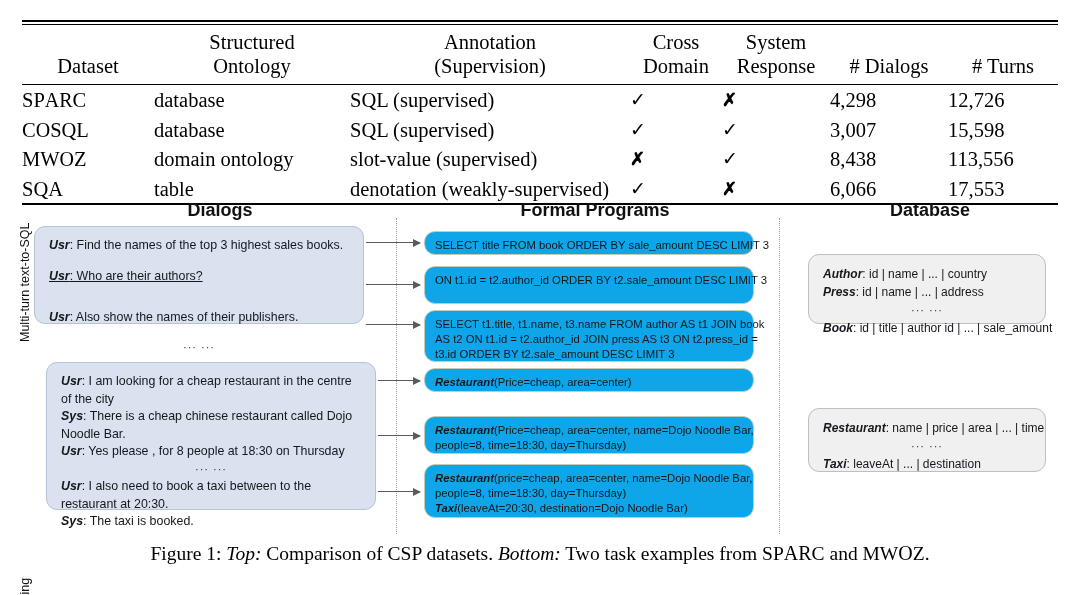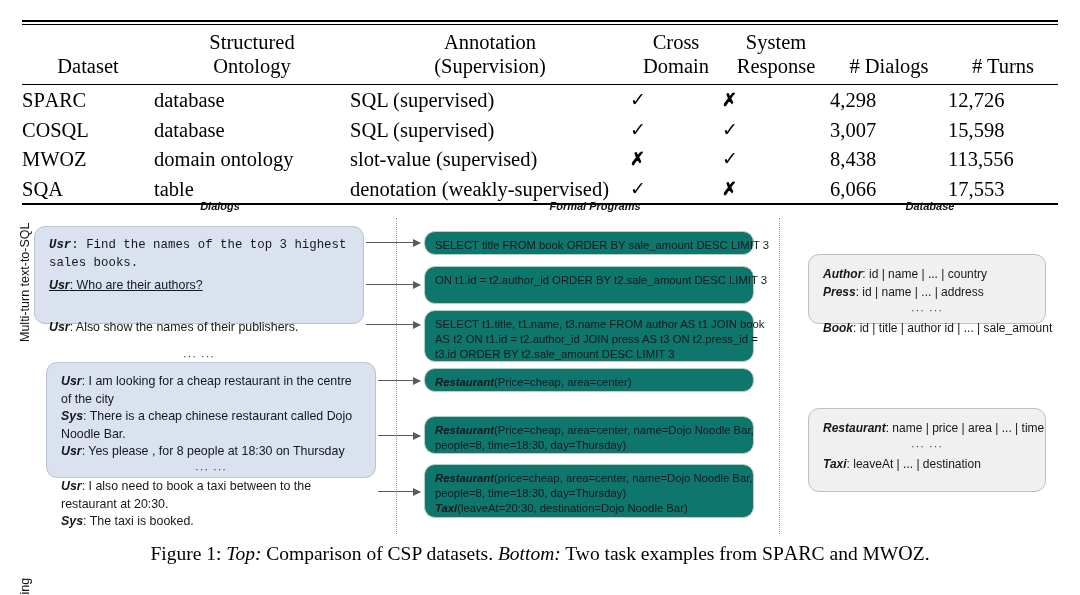--- a/index.html
+++ b/index.html
@@ -91,24 +91,23 @@
     position: absolute;
     left: 0;
     top: 196px;
     width: 1080px;
     height: 340px;
   }
   .col-title {
     position: absolute;
     font-family: "Liberation Sans", sans-serif;
     font-weight: bold;
-    font-size: 11px;
+    font-size: 18px;
     color: #111;
     text-align: center;
-    font-style: italic;
   }
   #title-dialogs   { left: 60px;  top: 4px;  width: 320px; }
   #title-programs  { left: 440px; top: 4px;  width: 310px; }
   #title-database  { left: 810px; top: 4px;  width: 240px; }
 
   .divider {
     position: absolute;
     top: 22px;
     width: 0;
     height: 316px;
@@ -140,21 +139,21 @@
   }
   .box-dialog {
     background: #d9e2ee;
     border-color: #b6c3d4;
     padding: 10px 14px;
     font-size: 12.4px;
     line-height: 17.5px;
     color: #14181d;
   }
   .box-prog {
-    background: #0f766e;
+    background: #0ea5e9;
     border-color: #c2cdb6;
     padding: 6px 10px;
     font-size: 11.3px;
     line-height: 15px;
     color: #14181d;
   }
   .box-db {
     background: #f0f0f0;
     border-color: #bfbfbf;
     padding: 10px 14px;
@@ -170,31 +169,31 @@
     letter-spacing: 1px;
     font-size: 11px;
     color: #333;
   }
   .dlg-line { display: block; }
   .prog-line { display: block; white-space: nowrap; }
   .db-line { display: block; white-space: nowrap; }
 
   
   #dlg-box-1  { left: 34px; top: 30px;  width: 330px; height: 98px; }
-  #dlg-box-2  { left: 46px; top: 166px; width: 330px; height: 116px; }
+  #dlg-box-2  { left: 46px; top: 166px; width: 330px; height: 148px; }
 
   #prog-1 { left: 424px; top: 35px;  width: 330px; height: 24px; }
   #prog-2 { left: 424px; top: 70px;  width: 330px; height: 38px; }
   #prog-3 { left: 424px; top: 114px; width: 330px; height: 52px; }
   #prog-4 { left: 424px; top: 172px; width: 330px; height: 24px; }
   #prog-5 { left: 424px; top: 220px; width: 330px; height: 38px; }
   #prog-6 { left: 424px; top: 268px; width: 330px; height: 54px; }
 
   #db-1 { left: 808px; top: 58px;  width: 238px; height: 70px; }
-  #db-2 { left: 808px; top: 212px; width: 238px; height: 84px; }
+  #db-2 { left: 808px; top: 212px; width: 238px; height: 64px; }
 
   
   .arrow {
     position: absolute;
     height: 1.4px;
     background: #5b5b5b;
   }
   .arrow::after {
     content: "";
     position: absolute;
@@ -329,21 +328,21 @@
   <div class="col-title" id="title-programs">Formal Programs</div>
   <div class="col-title" id="title-database">Database</div>
 
   <div class="divider" id="divider-left"></div>
   <div class="divider" id="divider-right"></div>
 
   <div class="vlabel" id="vlabel-sql">Multi-turn text-to-SQL</div>
   <div class="vlabel" id="vlabel-dst">Dialog state tracking</div>
 
   <div class="box box-dialog" id="dlg-box-1">
-      <span class="dlg-line" style="margin-bottom: 5px; font-family: Liberation Mono, monospace;"><span class="spk">Usr</span>: Find the names of the top 3 highest sales books.</span>
+      <span class="dlg-line" style="margin-bottom: 13px;"><span class="spk">Usr</span>: Find the names of the top 3 highest sales books.</span>
       <span class="dlg-line" style="margin-bottom: 24px; text-decoration: underline;"><span class="spk">Usr</span>: Who are their authors?</span>
       <span class="dlg-line" style="margin-bottom: 12px;"><span class="spk">Usr</span>: Also show the names of their publishers.</span>
       <div class="ell">··· ···</div>
     </div>
   <div class="box box-dialog" id="dlg-box-2">
       <span class="dlg-line"><span class="spk">Usr</span>: I am looking for a cheap restaurant in the centre of the city</span>
       <span class="dlg-line"><span class="spk">Sys</span>: There is a cheap chinese restaurant called Dojo Noodle Bar.</span>
       <span class="dlg-line"><span class="spk">Usr</span>: Yes please , for 8 people at 18:30 on Thursday</span>
       <div class="ell">··· ···</div>
       <span class="dlg-line"><span class="spk">Usr</span>:  I also need to book a taxi between to the restaurant at 20:30.</span>

